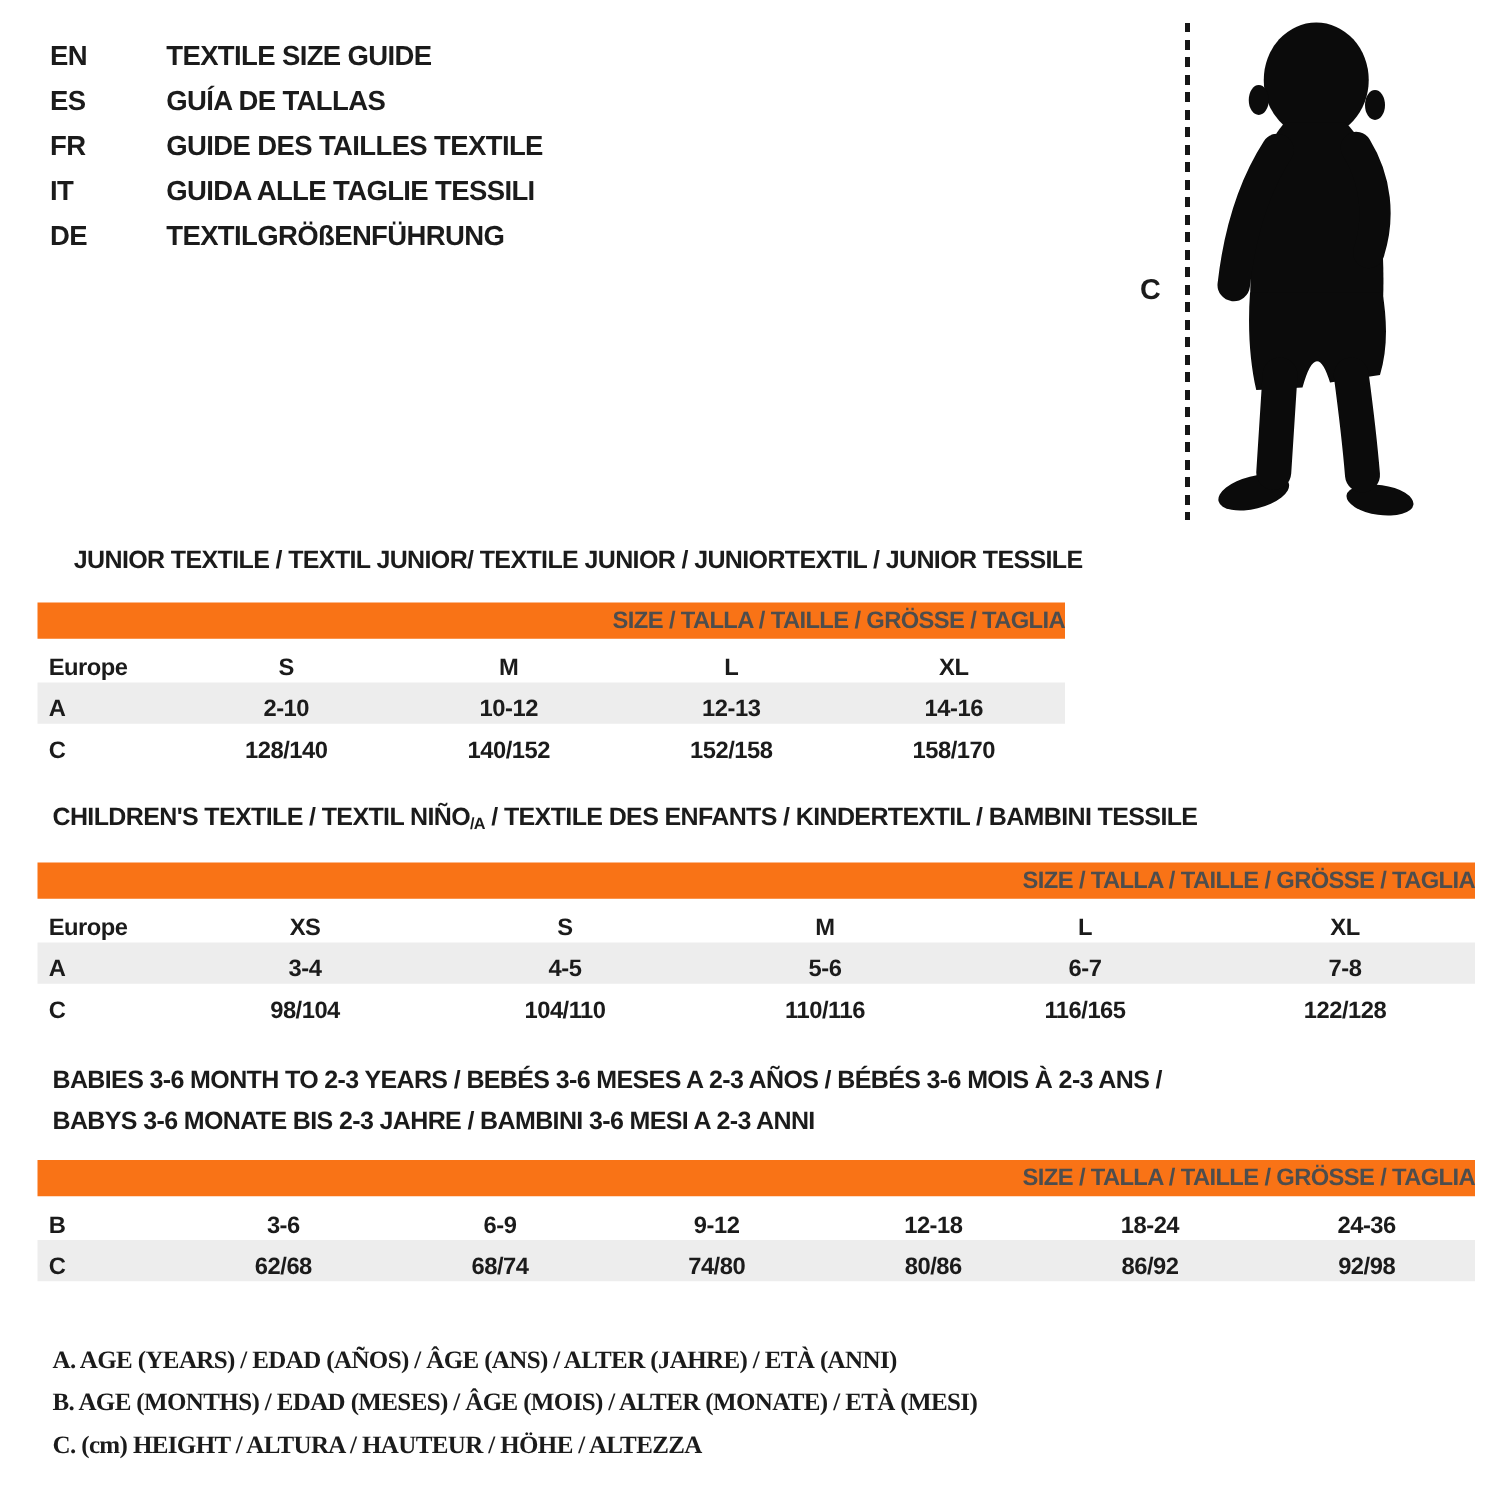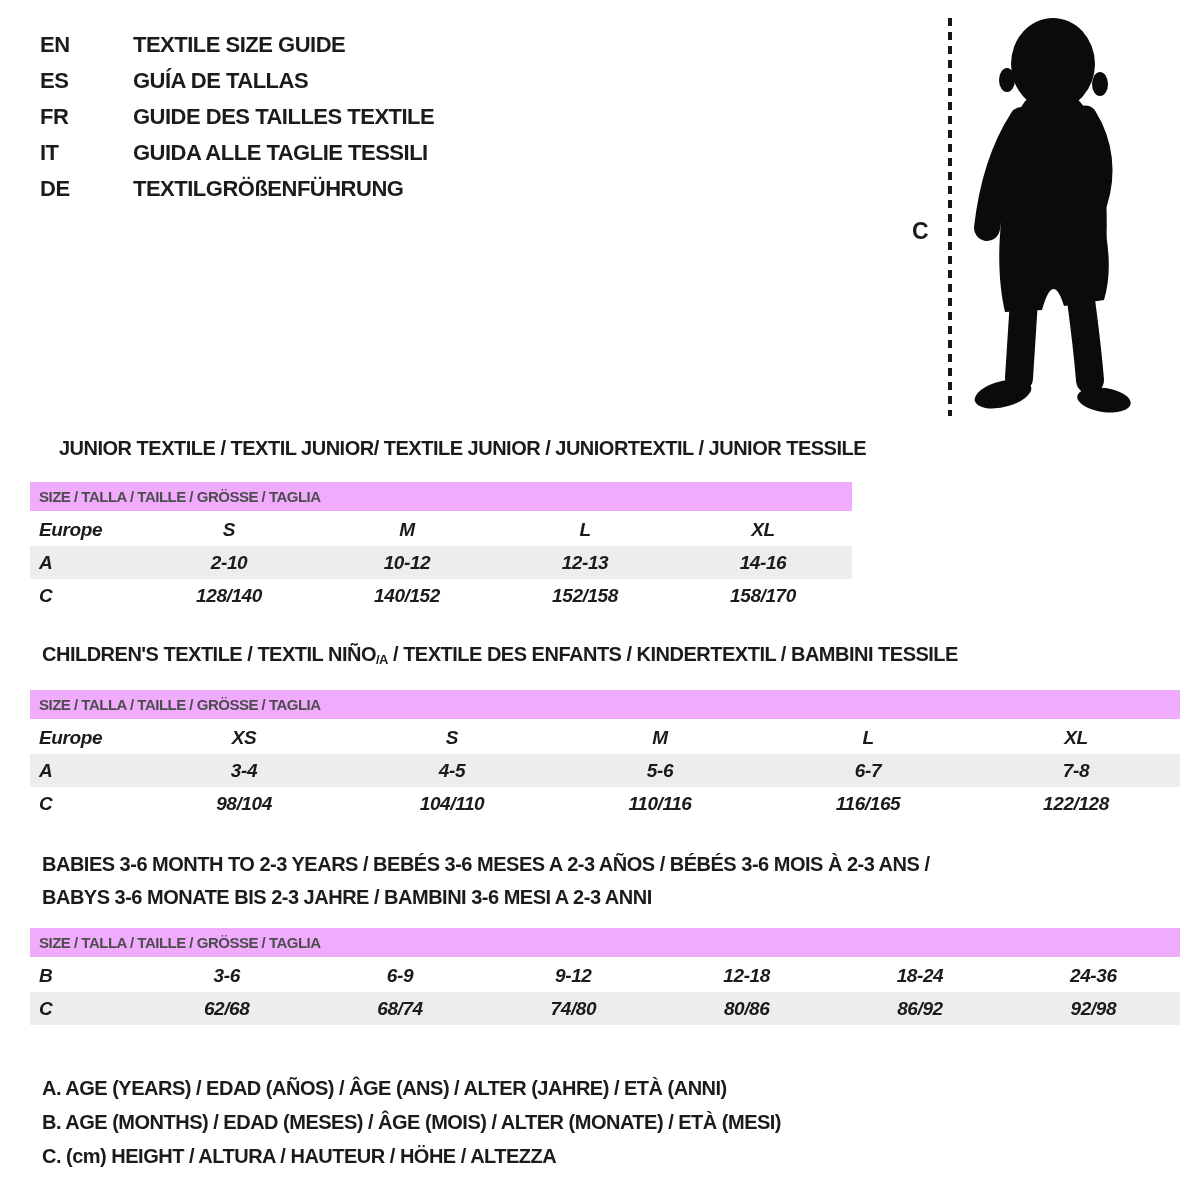--- a/index.html
+++ b/index.html
@@ -33,31 +33,31 @@
   #children-title { left:42px; top:643px; }
   #babies-title { left:42px; top:848px; line-height:33px; }
   .sub { font-size:13px; vertical-align:-3px; }
 
   
   .size-table { }
   #junior-table  { left:30px; top:482px; width:822px; }
   #children-table{ left:30px; top:690px; width:1150px; }
   #babies-table  { left:30px; top:928px; width:1150px; }
   .size-bar {
-    height:29px; background:#f0abfc; color:#4d4d4d;
-    font-size:15px; line-height:29px; padding-left:9px;
-    letter-spacing:-0.5px; margin-bottom:2px;
+    height:29px; background:#f97316; color:#4d4d4d;
+    font-size:19px; line-height:29px; padding-left:9px;
+    letter-spacing:-0.5px; margin-bottom:2px;text-align:right;
   }
-  .trow { display:flex; height:33px; align-items:center; font-size:19px; letter-spacing:-0.4px;font-style:italic; }
+  .trow { display:flex; height:33px; align-items:flex-end; font-size:19px; letter-spacing:-0.4px; }
   .rows .trow:nth-child(even) { background:#ededed; }
   .tlabel { flex:0 0 110px; padding-left:9px; }
   .tcell { flex:1; text-align:center; }
 
   
-  #legend { left:42px; top:1071px; font-size:20px; line-height:34px; letter-spacing:-0.5px; }
+  #legend { left:42px; top:1071px; font-size:20px; line-height:34px; letter-spacing:-0.5px;font-family:Liberation Serif, serif; }
 </style>
 </head>
 <body>
 
 <div class="abs" id="languages">
   <div class="lang-row">
     <span class="lang-code">EN</span>
     <span>TEXTILE SIZE GUIDE</span>
   </div>
   <div class="lang-row">

